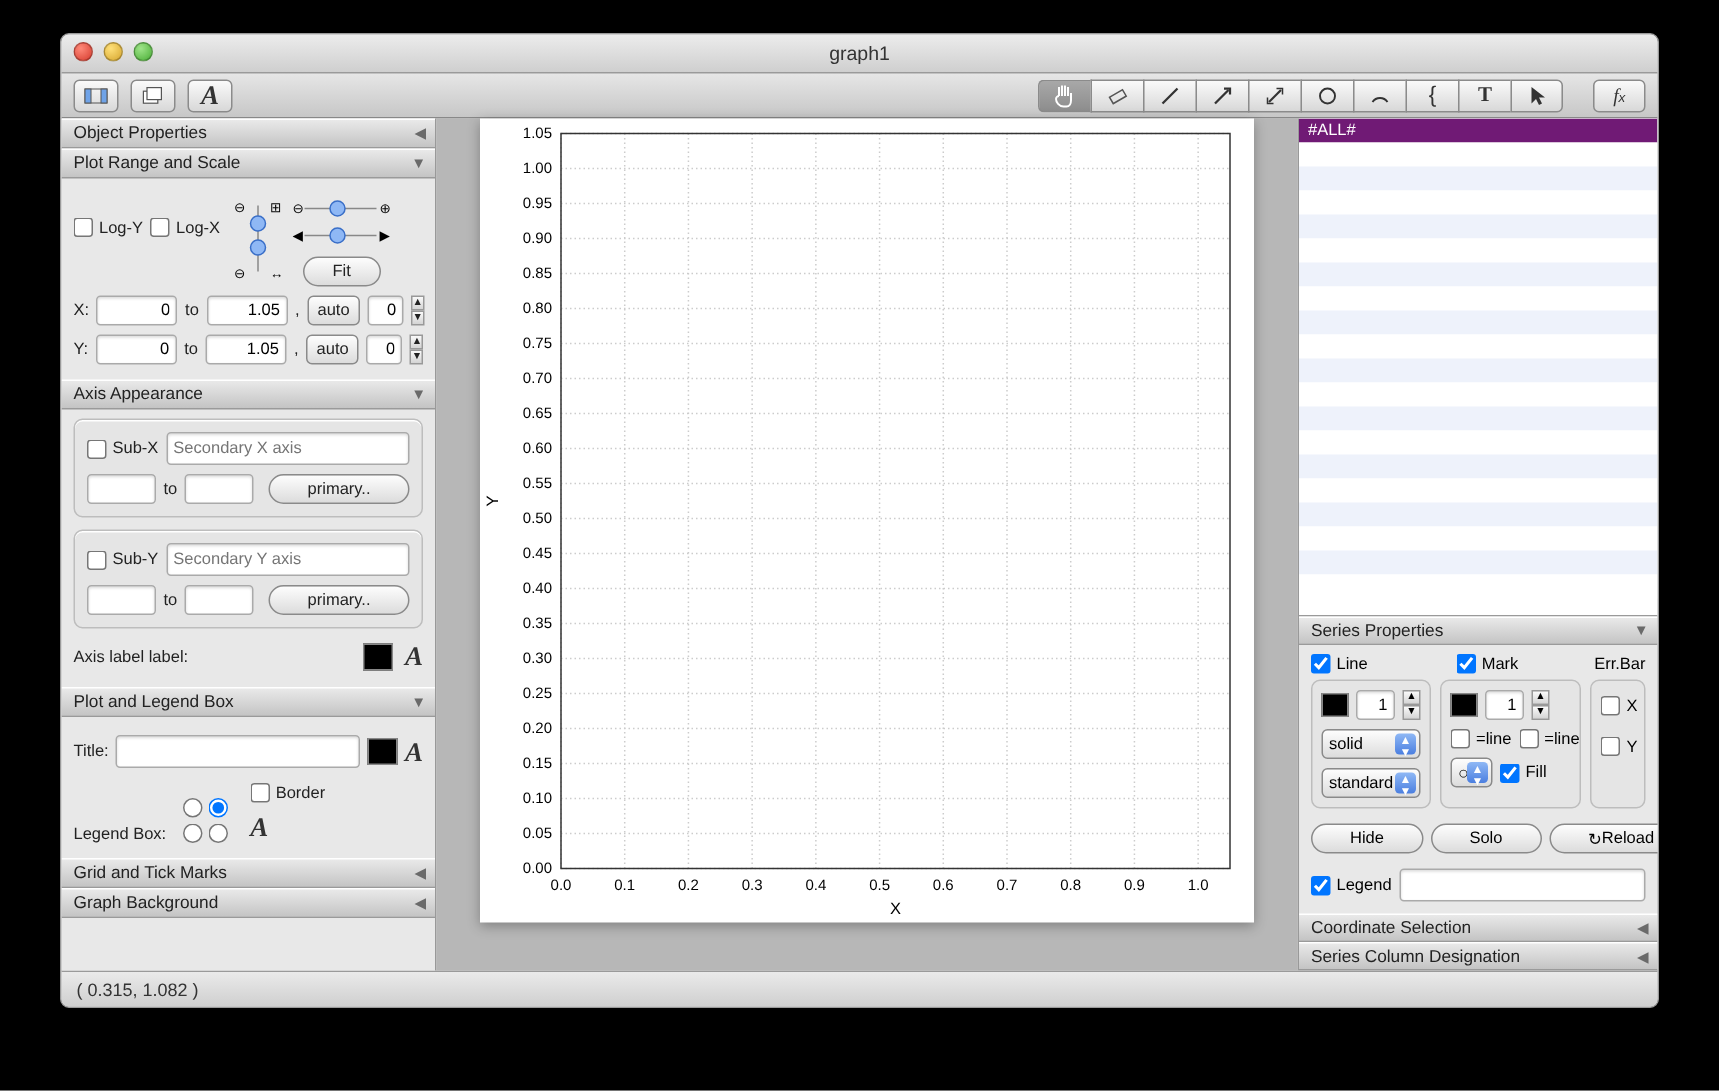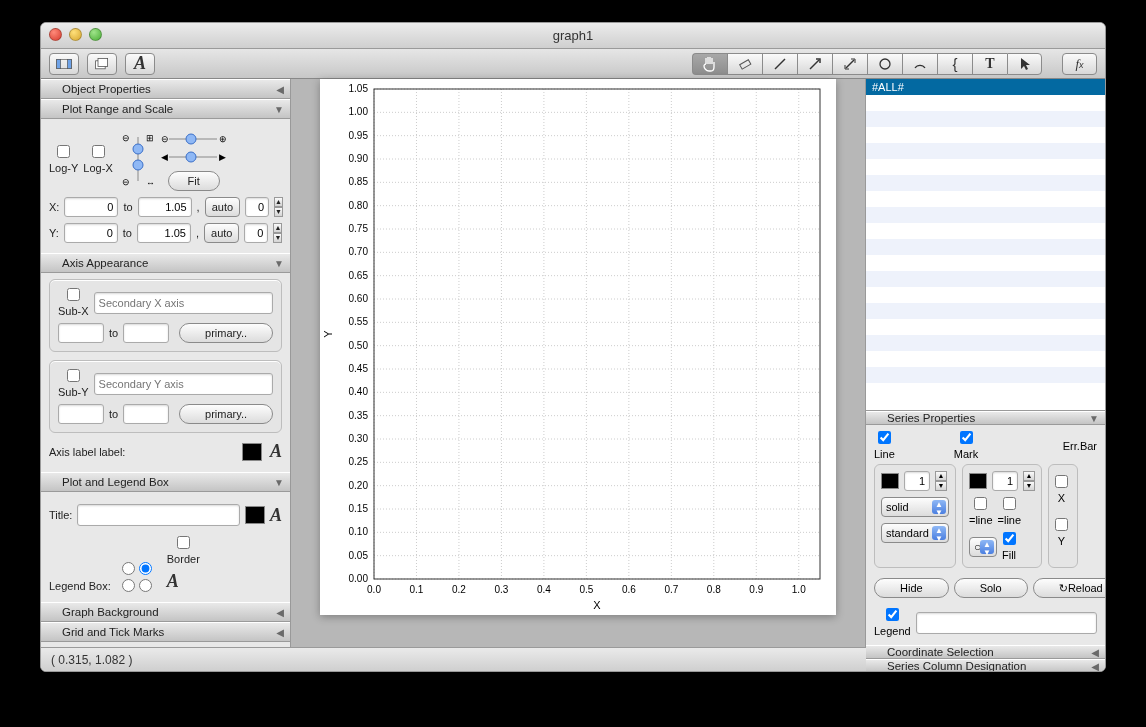--- a/index.html
+++ b/index.html
@@ -26,51 +26,51 @@
   .tbtn.active { background:linear-gradient(#a8a8a8,#8d8d8d); color:#fff;}
   .tbtn svg { width:16px; height:16px; }
 
   
   .body { display:flex; height: calc(100% - 26px - 30px - 24px); }
   .left-panel { width: 250px; background:#e8e8e8; border-right:1px solid #999; display:flex; flex-direction:column; }
   .center { flex:1; background:#b7b7b7; display:flex; align-items:flex-start; justify-content:center; padding:0; }
   .right-panel { width: 240px; background:#e8e8e8; border-left:1px solid #999; display:flex; flex-direction:column; }
 
   
-  .shdr { height:20px; background:linear-gradient(#e9e9e9,#c4c4c4); border-top:1px solid #fff; border-bottom:1px solid #9a9a9a; font-size:11.5px; color:#222; display:flex; align-items:center; padding:0 21px; position:relative; }
+  .shdr { height:20px; background:linear-gradient(#e9e9e9,#c4c4c4); border-top:1px solid #fff; border-bottom:1px solid #9a9a9a; font-size:11.5px; color:#222; display:flex; align-items:center; padding:0 8px; position:relative; }
   .shdr .tri { position:absolute; right:6px; color:#6a6a6a; font-size:10px; }
   .shdr.collapsed .tri::before { content:"◀"; }
   .shdr.open .tri::before { content:"▼"; }
   .shdr.rcoll .tri::before { content:"◀"; }
 
   .pane { background:#e8e8e8; padding:6px 8px 10px 8px; font-size:11px; color:#222; }
 
   
-  label.chk { display:inline-flex; align-items:center; gap:4px; font-size:11px;flex-direction:column; }
+  label.chk { display:inline-flex; align-items:center; gap:4px; font-size:11px; }
   input[type="checkbox"], input[type="radio"] { margin:0; }
   .num { width:54px; height:20px; border:1px solid #aaa; background:#fff; text-align:right; padding:0 4px; font-size:11px; border-radius:3px; box-shadow: inset 0 1px 2px rgba(0,0,0,.15);}
   .txt { height:22px; border:1px solid #aaa; background:#fff; padding:0 4px; font-size:11px; border-radius:3px; box-shadow: inset 0 1px 2px rgba(0,0,0,.15);}
   .btn { height:20px; background:linear-gradient(#fdfdfd,#dcdcdc); border:1px solid #8a8a8a; border-radius:10px; font-size:11px; padding:0 25px; display:inline-flex; align-items:center;}
   .btn.sq { border-radius:4px; padding:0 6px;}
   .stepper { width:12px; height:20px; display:inline-flex; flex-direction:column; }
   .stepper span{flex:1; background:linear-gradient(#fafafa,#d4d4d4); border:1px solid #999; font-size:7px; line-height:8px; text-align:center;}
   .swatch { width:20px; height:18px; border:1px solid #888; background:#000; }
   .fontA { font-family: "Times New Roman", serif; font-size:18px; font-style:italic; font-weight:bold; color:#333; cursor:default;}
 
   .row { display:flex; align-items:center; gap:5px; margin-top:6px; }
   .subbox { border:1px solid #bdbdbd; border-radius:6px; padding:8px; background:#e5e5e5; box-shadow:inset 0 1px 0 #fff; margin-bottom:8px;}
 
   
   .canvas-wrap { background:#fff; margin-top:0; width:516px; height:536px; box-shadow:0 2px 8px rgba(0,0,0,.3); position:relative; }
   .chart { position:absolute; left:0; top:0; }
 
   
   .rlist { flex:0 0 auto; height:332px; background:#fff; border-bottom:1px solid #9a9a9a; overflow:hidden; }
   .rlist .item { height:16px; font-size:11px; padding:0 6px; line-height:16px; }
-  .rlist .item.sel { background:#0369a1; color:#fff; }
+  .rlist .item.sel { background:#701a75; color:#fff; }
   .rlist .item.alt { background:#eef2fb; }
   .rlist .item.plain { background:#fff; }
 
   .sp-body { padding:6px 8px 8px 8px; font-size:11px; }
   .sp-cols { display:flex; gap:6px; }
   .sp-box { border:1px solid #bdbdbd; border-radius:6px; padding:6px; background:#e5e5e5; min-width:80px;}
   .combo { height:20px; background:linear-gradient(#fdfdfd,#dcdcdc); border:1px solid #8a8a8a; border-radius:4px; font-size:11px; padding:0 4px; display:inline-flex; align-items:center; position:relative; width:68px;}
   .combo::after{content:""; position:absolute; right:2px; top:2px; bottom:2px; width:14px; background:linear-gradient(#8fb8f5,#4b7fe0); border-radius:3px;}
   .combo .arr{position:absolute; right:5px; color:#fff; font-size:8px; z-index:1; line-height:8px; top:3px;}
   .numw { width:26px; }
@@ -324,25 +324,25 @@
             <label class="chk">
                 <input type="checkbox" style=""> 
                 <span>Border</span>
               </label>
             <span class="fontA">A</span>
           </div>
         </div>
       </div>
 
       <div class="shdr collapsed">
+          <span>Grid and Tick Marks</span>
+          <span class="tri"></span>
+        </div>
+      <div class="shdr collapsed">
           <span>Graph Background</span>
-          <span class="tri"></span>
-        </div>
-      <div class="shdr collapsed">
-          <span>Grid and Tick Marks</span>
           <span class="tri"></span>
         </div>
     </div>
 
     <div class="center">
       <div class="canvas-wrap">
         <svg class="chart" id="chart-svg" width="516" height="536">
             <line x1="54" y1="10" x2="54" y2="500" stroke="#ccc" stroke-dasharray="1,2"></line>
             <line x1="96.47619047619048" y1="10" x2="96.47619047619048" y2="500" stroke="#ccc" stroke-dasharray="1,2"></line>
             <line x1="138.95238095238096" y1="10" x2="138.95238095238096" y2="500" stroke="#ccc" stroke-dasharray="1,2"></line>

